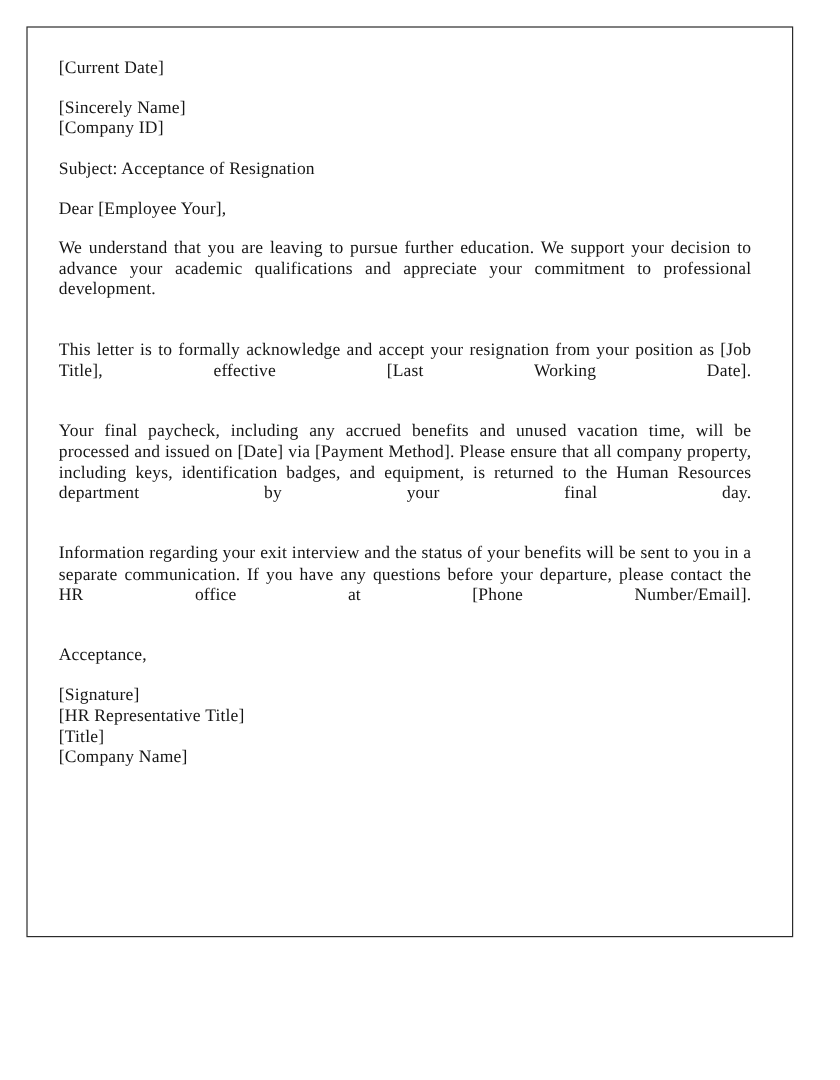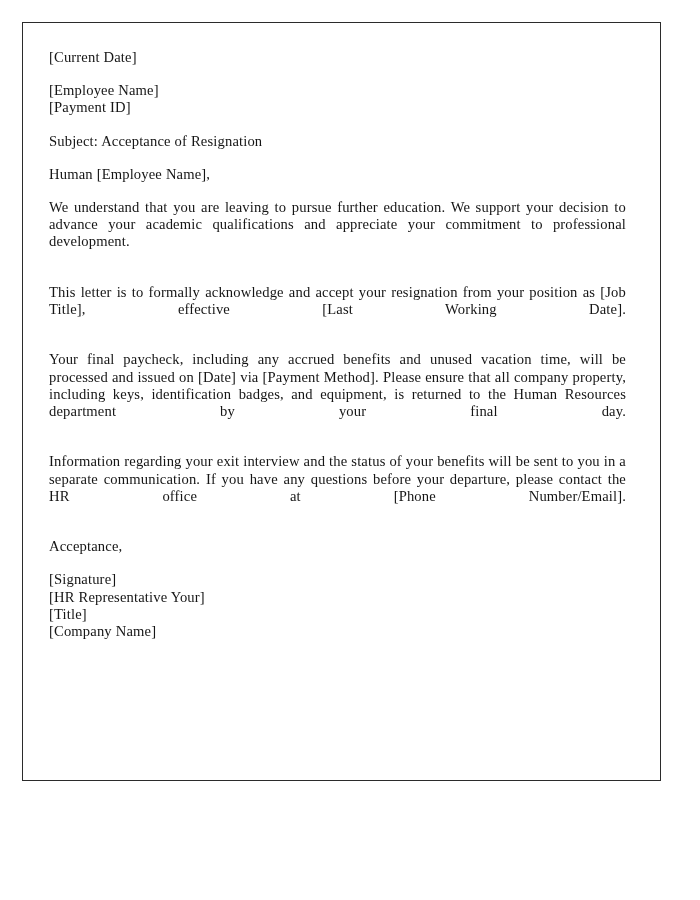--- a/index.html
+++ b/index.html
@@ -80,30 +80,30 @@
 
 <div class="page-canvas">
   <div class="letter-frame">
     <div class="letter-body">
 
       <div class="block">
         <p class="line">[Current Date]</p>
       </div>
 
       <div class="block">
-        <p class="line">[Employee Name]</p>
-        <p class="line">[Payment ID]</p>
+        <p class="line">[Sincerely Name]</p>
+        <p class="line">[Company ID]</p>
       </div>
 
       <div class="block">
         <p class="line">Subject: Acceptance of Resignation</p>
       </div>
 
       <div class="block">
-        <p class="line">Human [Employee Name],</p>
+        <p class="line">Dear [Employee Your],</p>
       </div>
 
       <div class="block">
         <p class="para">We understand that you are leaving to pursue further education. We support your decision to advance your academic qualifications and appreciate your commitment to professional development.</p>
       </div>
 
       <div class="block">
         <p class="para">This letter is to formally acknowledge and accept your resignation from your position as [Job Title], effective [Last Working Date].</p>
       </div>
 
@@ -115,20 +115,20 @@
         <p class="para">Information regarding your exit interview and the status of your benefits will be sent to you in a separate communication. If you have any questions before your departure, please contact the HR office at [Phone Number/Email].</p>
       </div>
 
 
       <div class="block">
         <p class="line">Acceptance,</p>
       </div>
 
       <div class="block">
         <p class="line">[Signature]</p>
-        <p class="line">[HR Representative Your]</p>
+        <p class="line">[HR Representative Title]</p>
         <p class="line">[Title]</p>
         <p class="line">[Company Name]</p>
       </div>
 
     </div>
   </div>
 </div>
 
 </body></html>

